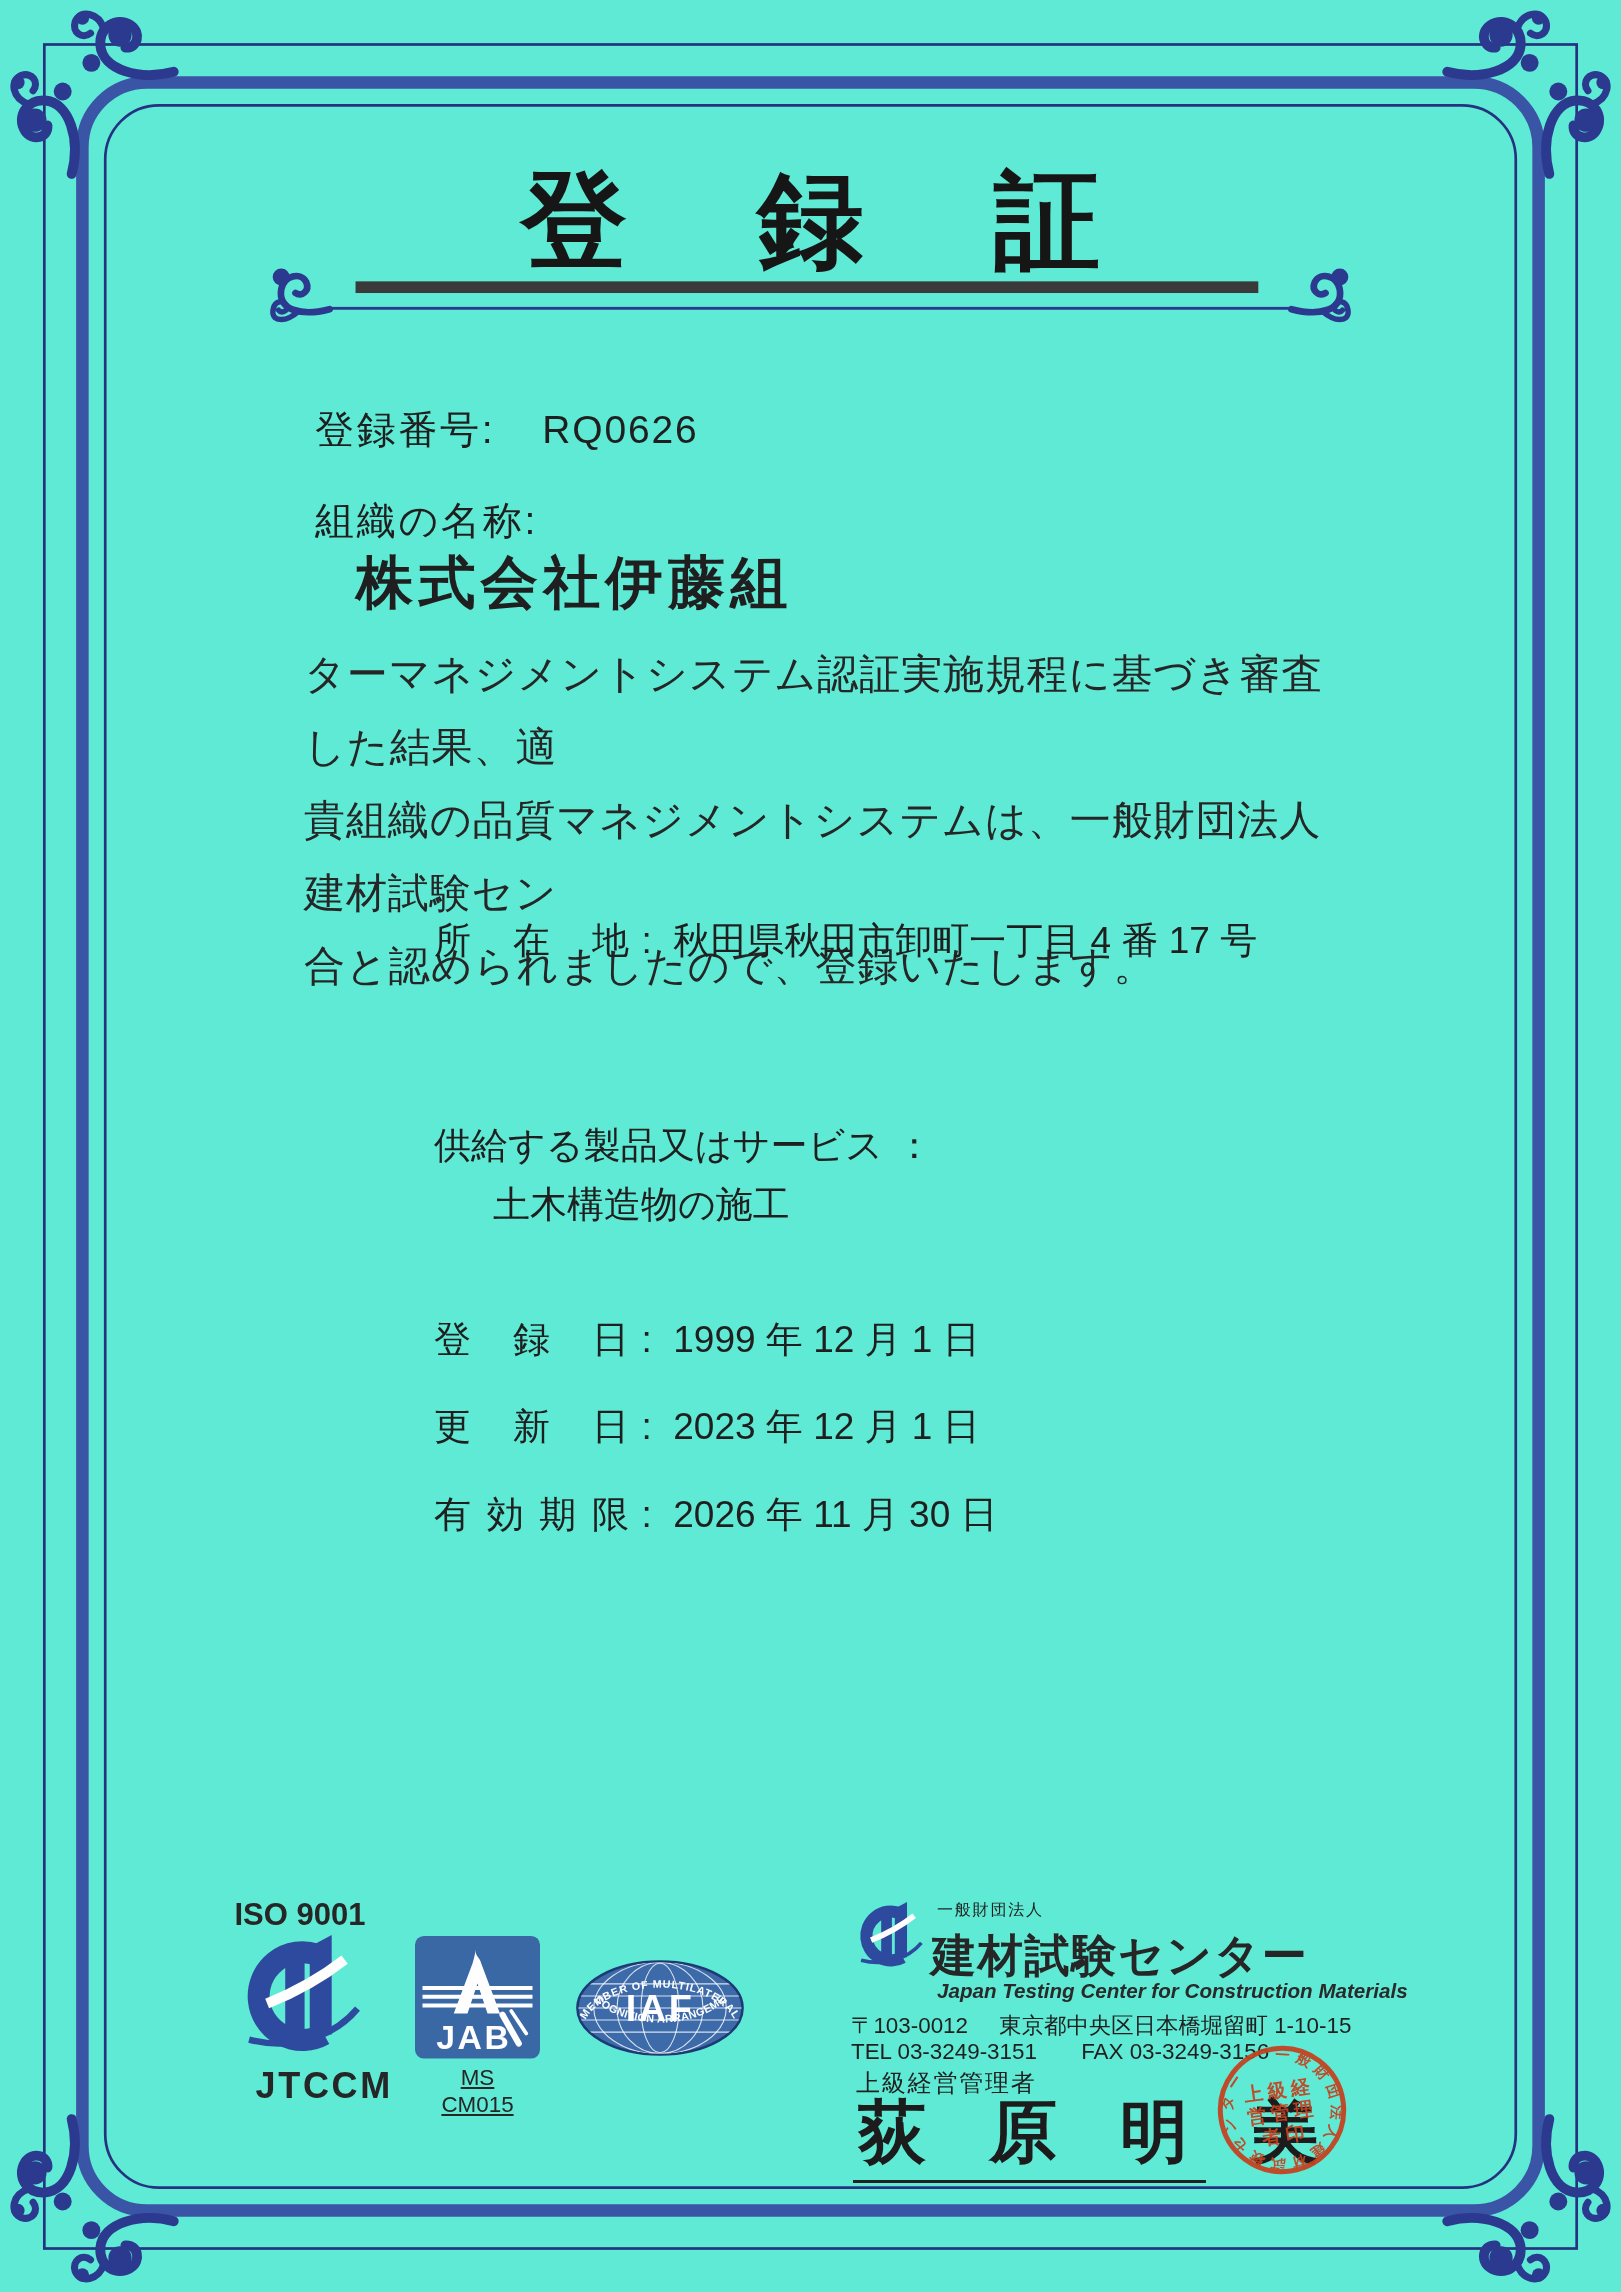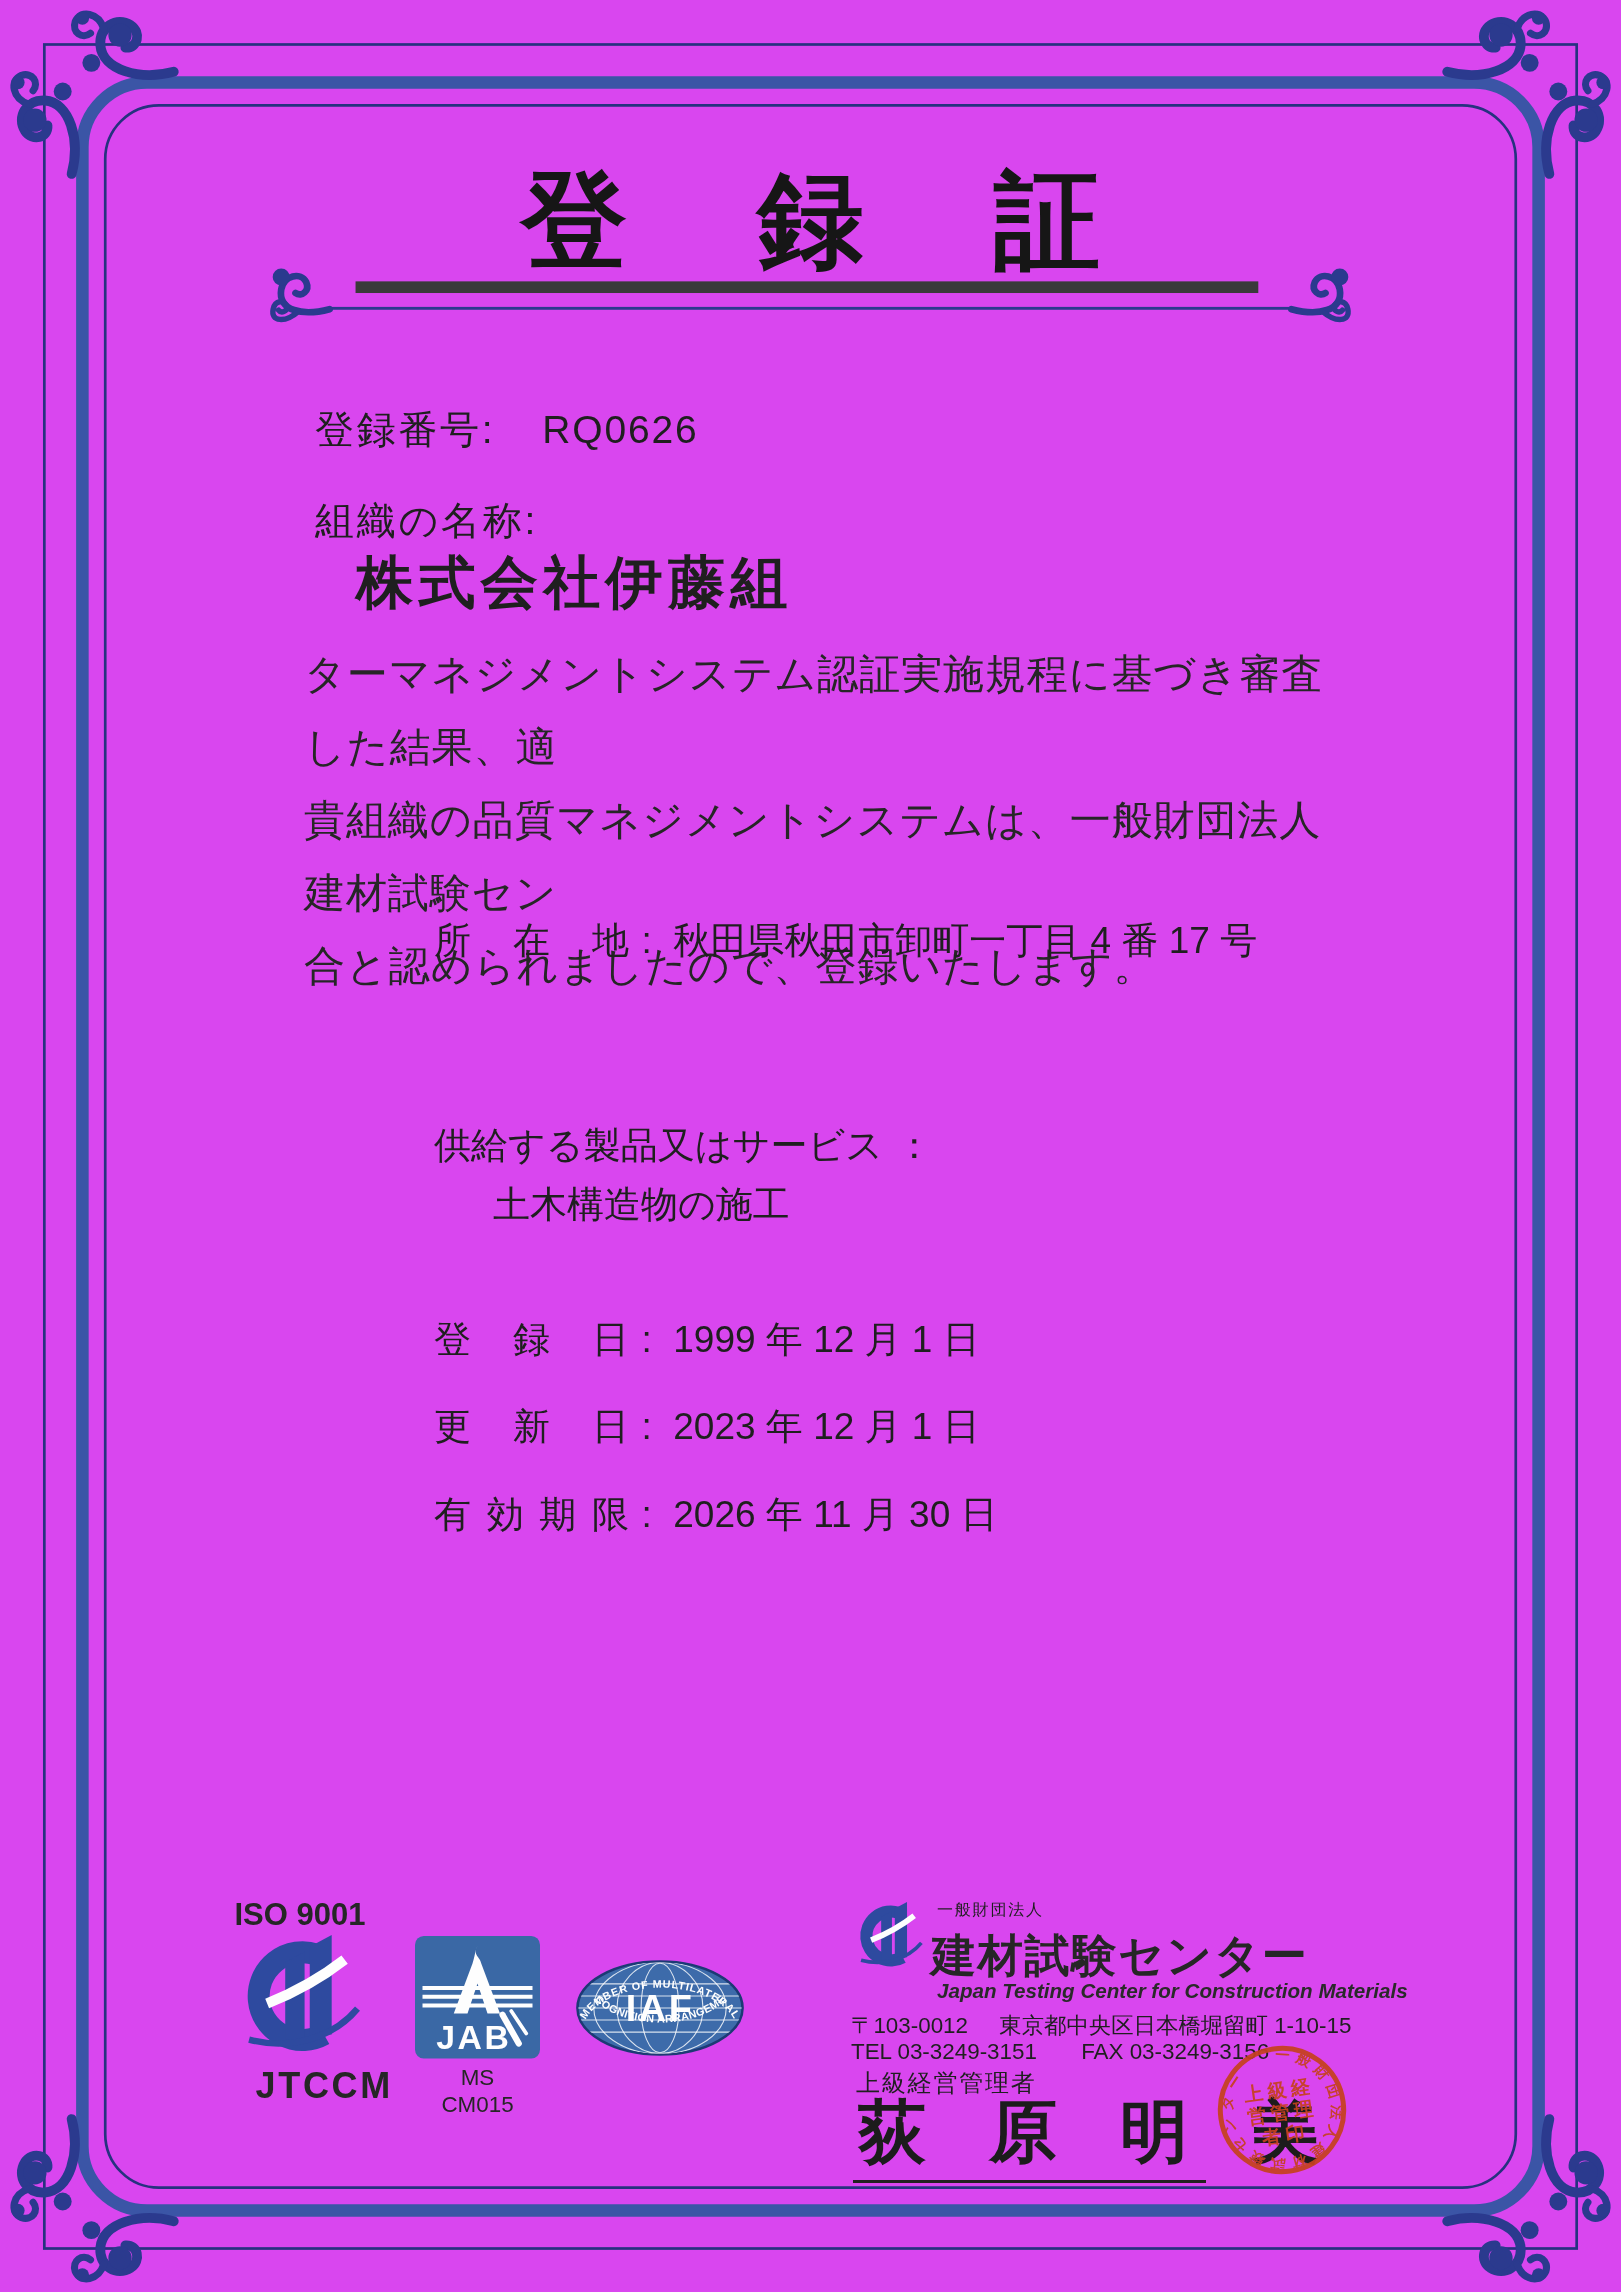--- a/index.html
+++ b/index.html
@@ -1,18 +1,18 @@
 <!DOCTYPE html>
 <html style="font-size:14.3px"><head>
 <meta charset="utf-8">
 <style>
   html,body { margin:0; padding:0; background:#9a9a9a; }
   .page {
     position:relative; width:1621px; height:2293px; margin:0 auto;
-    background:#d946ef; overflow:hidden;
+    background:#5eead4; overflow:hidden;
     font-family:"Liberation Sans","DejaVu Sans",sans-serif;
     color:#1f1f1f;
   }
   .abs { position:absolute; }
   .mincho { font-family:"Liberation Serif","DejaVu Serif",serif; }
   .gothic { font-family:"Liberation Sans","DejaVu Sans",sans-serif; }
 
   .doc-title {
     left:0; top:150px; width:100%; text-align:center;
     font-size:106px; font-weight:700; letter-spacing:52px; text-indent:52px;
@@ -26,21 +26,21 @@
   .statement { left:304px; top:638px; width:1021px; font-size:41px; line-height:73px; color:#262626; letter-spacing:0.9px; }
 
   .detail-row { left:434px; font-size:37px; font-weight:500; white-space:nowrap; }
   .detail-label { display:inline-block; width:195px; text-align:justify; text-align-last:justify; vertical-align:bottom; }
   .detail-colon { display:inline-block; margin:0 21.5px 0 12.5px; }
   .supply-label { display:inline-block; }
   .supply-value { left:493px; font-size:37px; font-weight:500; }
 
   .iso-label   { left:215px; top:1897px; width:170px; text-align:center; font-size:31px; font-weight:700; color:#262626; }
   .jtccm-label { left:209px; top:2065px; width:184px; text-align:right; font-size:36px; font-weight:700; letter-spacing:2.7px; color:#262626; }
-  .jab-sub     { left:415px; width:125px; text-align:center; font-size:22.4px; color:#262626; }
+  .jab-sub     { left:415px; width:125px; text-align:center; font-size:22.4px; color:#262626;text-decoration:underline; }
 
   .issuer-type { left:937px; top:1900px; font-size:16px; letter-spacing:1.8px; }
   .issuer-name { left:931px; top:1926px; font-size:45px; font-weight:700; letter-spacing:1.8px; color:#262626; }
   .issuer-en   { left:937px; top:1979px; font-size:20.6px; font-style:italic; font-weight:600; color:#2a2a2a; }
   .issuer-addr { left:851px;  top:2010px; font-size:22.4px; }
   .issuer-tel  { left:851px;  top:2039px; font-size:22.4px; }
   .issuer-tel .fax { margin-left:38px; }
   .signer-title{ left:856px;  top:2067px; font-size:24px; font-weight:400; letter-spacing:1.8px; }
   .signature   { left:858px;  top:2087px; font-size:68px; font-weight:700; letter-spacing:23px; color:#1c1c1c; }
   .sig-line    { left:853px;  top:2180px; width:353px; height:2.7px; background:#222; }

